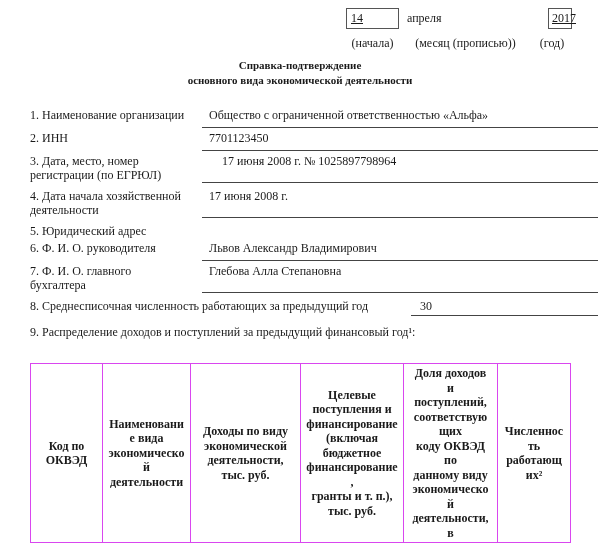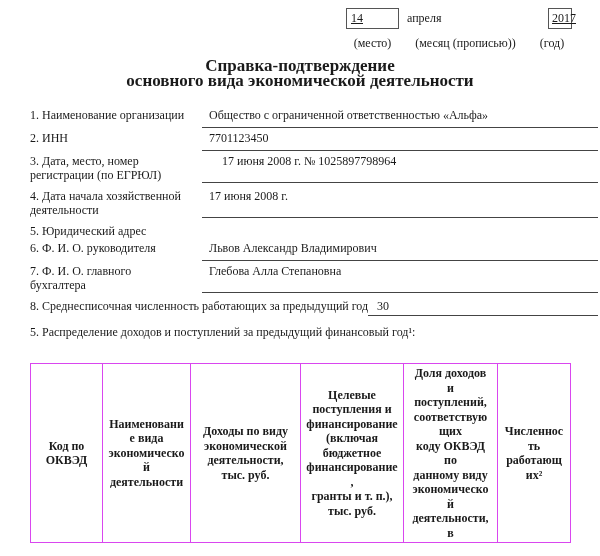--- a/index.html
+++ b/index.html
@@ -19,31 +19,31 @@
   .date-box.day{width:53px;}
   .date-box.year{width:24px;padding-left:3px;}
   .date-month{flex:1;padding:3px 0 0 8px;}
   .date-row2{display:flex;margin-top:7px;font-size:12px;}
   .date-row2 .lab-day{width:53px;text-align:center;}
   .date-row2 .lab-month{flex:1;text-align:center;}
   .date-row2 .lab-year{width:40px;text-align:center;}
 
   
   .title{position:absolute;top:58px;left:0;right:0;text-align:center;
-         font-weight:bold;font-size:17px;line-height:15px;}
+         font-weight:bold;font-size:11px;line-height:15px;}
 
   
   .form{position:absolute;top:108px;left:30px;right:2px;font-size:12px;line-height:14px;}
   .frow{display:flex;margin-bottom:3px;}
   .flabel{width:172px;flex:none;white-space:pre-line;}
   .fvalue{flex:1;border-bottom:1px solid #444;padding-left:7px;min-height:20px;box-sizing:border-box;}
   .frow.two{margin-bottom:6px;}
   .frow.two .fvalue{min-height:29px;}
   .fvalue.indent{padding-left:20px;}
-  .item8{display:flex;}
+  .item8{display:flex;gap:43px;}
   .item8 .i8label{flex:none;}
   .item8 .i8value{flex:1;border-bottom:1px solid #444;padding-left:9px;min-height:17px;box-sizing:border-box;}
   .item9{margin-top:9px;}
 
   
   .okved-table{position:absolute;top:363px;left:30px;border-collapse:collapse;
                table-layout:fixed;width:540px;height:180px;background:#fff;}
   .okved-table td{
     border:1px solid #d946ef;
     font-weight:bold;font-size:12px;line-height:14.5px;
@@ -56,21 +56,21 @@
 
 <div class="page">
 
   <div class="date-block">
     <div class="date-row1">
       <div class="date-box day">14</div>
       <div class="date-month">апреля</div>
       <div class="date-box year">2017</div>
     </div>
     <div class="date-row2">
-      <span class="lab-day">(место)</span>
+      <span class="lab-day">(начала)</span>
       <span class="lab-month">(месяц (прописью))</span>
       <span class="lab-year">(год)</span>
     </div>
   </div>
 
   <div class="title">
     <div>Справка-подтверждение</div>
     <div>основного вида экономической деятельности</div>
   </div>
 
@@ -111,21 +111,21 @@
       <div class="flabel">7. Ф. И. О. главного
 бухгалтера</div>
       <div class="fvalue">Глебова Алла Степановна</div>
     </div>
 
     <div class="item8">
       <div class="i8label">8. Среднесписочная численность работающих за предыдущий год</div>
       <div class="i8value">30</div>
     </div>
 
-    <div class="item9">5. Распределение доходов и поступлений за предыдущий финансовый год¹:</div>
+    <div class="item9">9. Распределение доходов и поступлений за предыдущий финансовый год¹:</div>
 
   </div>
 
   <table class="okved-table">
     <colgroup>
       <col style="width:72px">
         <col style="width:88px">
         <col style="width:110px">
       <col style="width:103px">
         <col style="width:94px">

